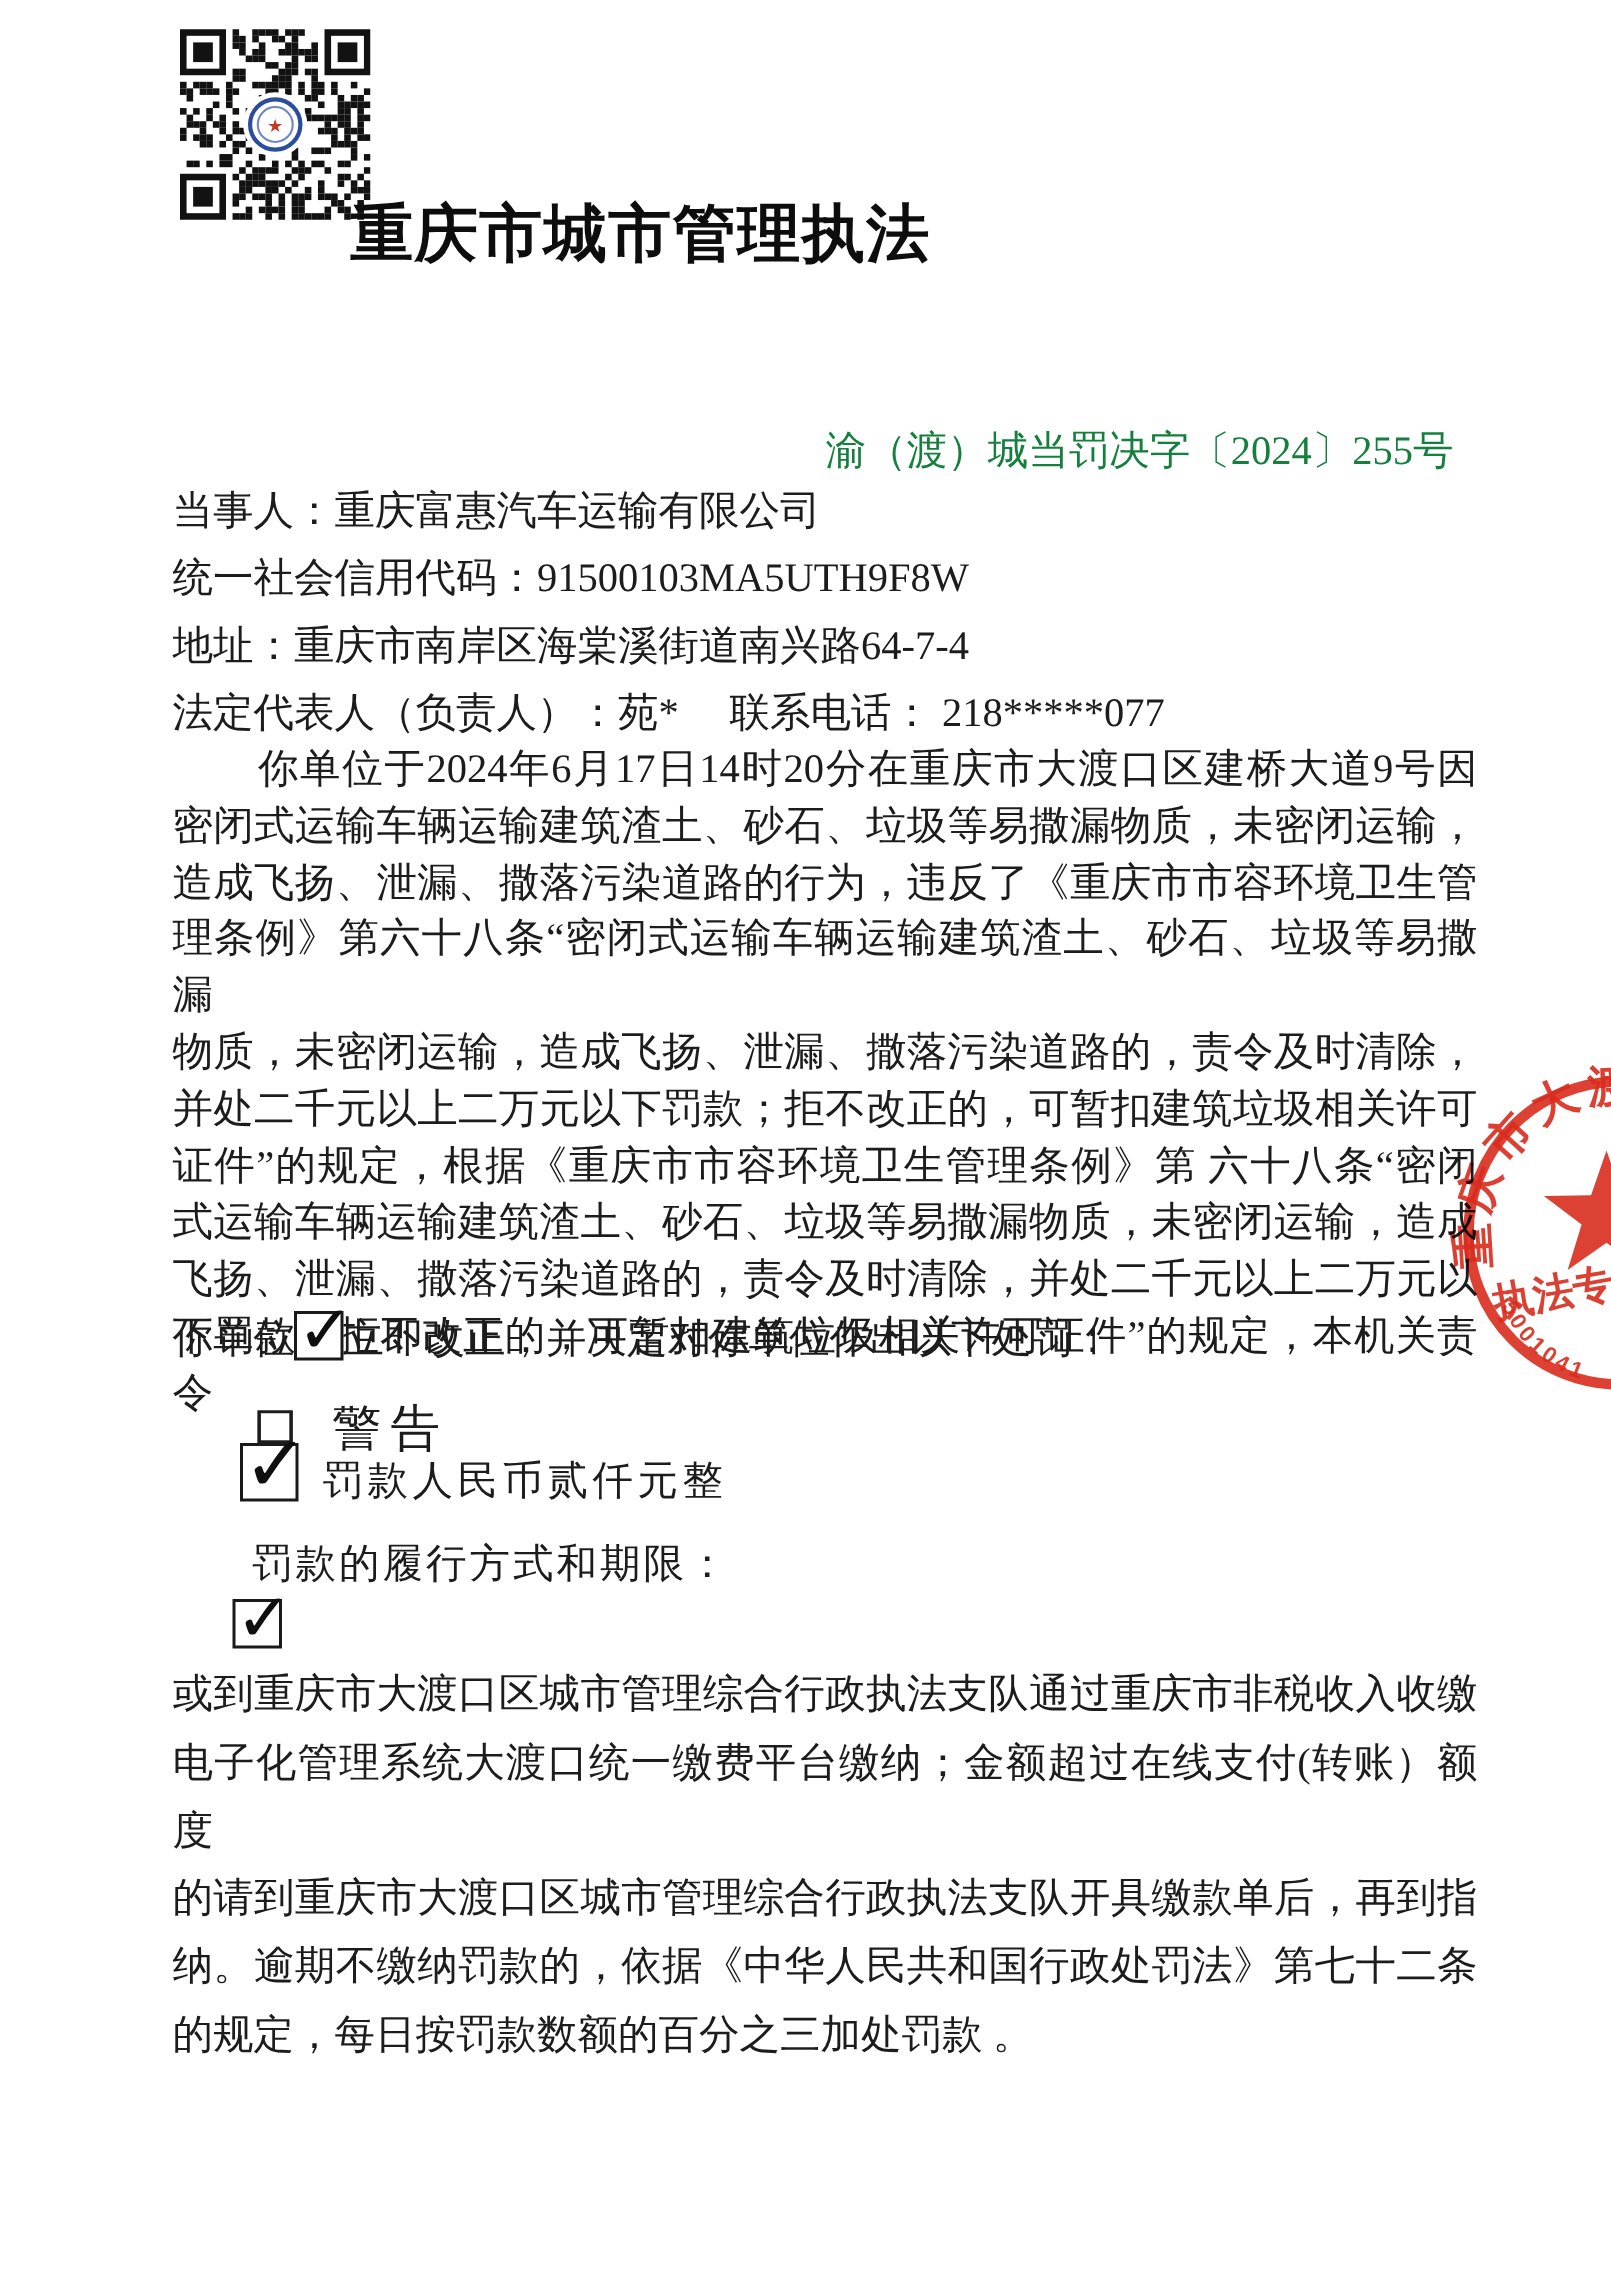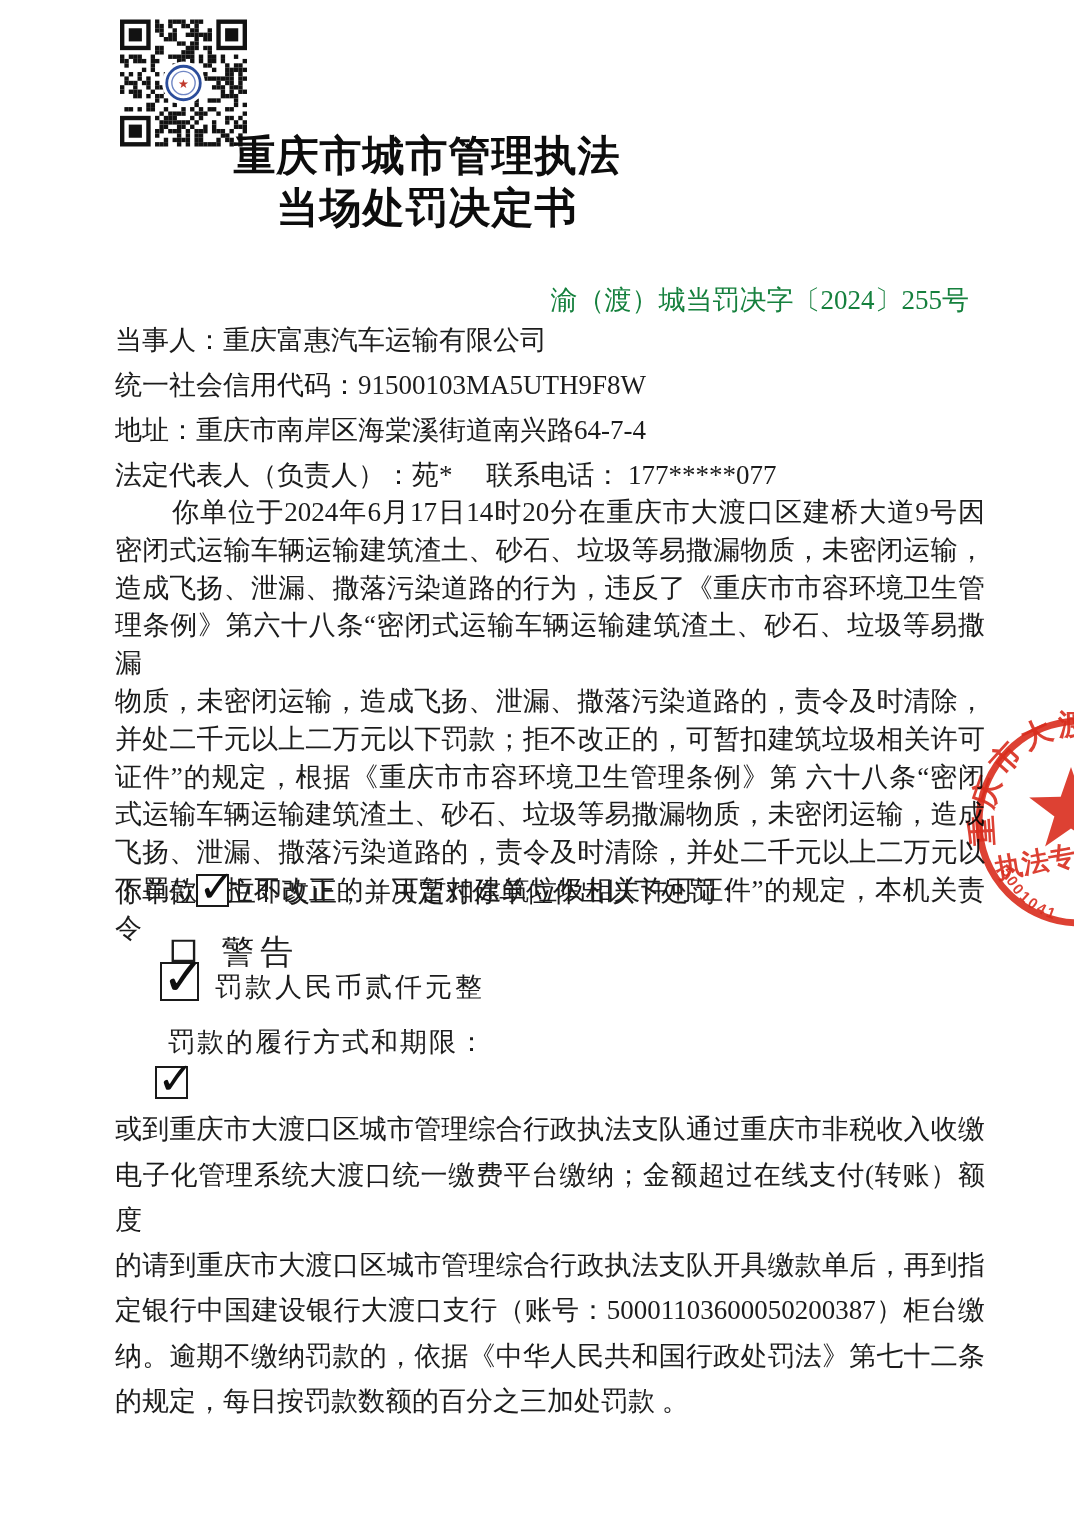--- a/index.html
+++ b/index.html
@@ -380,30 +380,29 @@
         <rect x="9.4" y="112.80000000000001" width="14.100000000000001" height="14.100000000000001" fill="#121212"></rect>
         <circle cx="68.15" cy="68.15" r="23" fill="#ffffff"></circle>
         <circle cx="68.15" cy="68.15" r="18" fill="#ffffff" stroke="#2b4d9b" stroke-width="3"></circle>
         <circle cx="68.15" cy="68.15" r="12.5" fill="#ffffff" stroke="#6f86c4" stroke-width="1.5"></circle>
         <text x="68.15" y="69.15" text-anchor="middle" dominant-baseline="central" font-size="13" fill="#c0392b">★</text>
       </svg>
   </div>
 
   <div class="title">
     <div>重庆市城市管理执法</div>
-    <div>当场处罚决定书</div>
   </div>
 
   <div class="doc-number">渝（渡）城当罚决字〔2024〕255号</div>
 
   <div class="party">
     <div>当事人：重庆富惠汽车运输有限公司</div>
     <div>统一社会信用代码：91500103MA5UTH9F8W</div>
     <div>地址：重庆市南岸区海棠溪街道南兴路64-7-4</div>
-    <div>法定代表人（负责人）：苑*　 联系电话： 177*****077</div>
+    <div>法定代表人（负责人）：苑*　 联系电话： 218*****077</div>
   </div>
 
   <div class="body1">
     <div class="j indent1">你单位于2024年6月17日14时20分在重庆市大渡口区建桥大道9号因</div>
     <div class="j">密闭式运输车辆运输建筑渣土、砂石、垃圾等易撒漏物质，未密闭运输，</div>
     <div class="j">造成飞扬、泄漏、撒落污染道路的行为，违反了《重庆市市容环境卫生管</div>
     <div class="j">理条例》第六十八条“密闭式运输车辆运输建筑渣土、砂石、垃圾等易撒漏</div>
     <div class="j">物质，未密闭运输，造成飞扬、泄漏、撒落污染道路的，责令及时清除，</div>
     <div class="j">并处二千元以上二万元以下罚款；拒不改正的，可暂扣建筑垃圾相关许可</div>
     <div class="j">证件”的规定，根据《重庆市市容环境卫生管理条例》第 六十八条“密闭</div>
@@ -425,21 +424,20 @@
     <span class="lbl">罚款人民币贰仟元整</span>
   </div>
 
   <div class="method-line">罚款的履行方式和期限：</div>
 
   <div class="payment">
     <div class="j first"><span class="cb"><span class="tick">✓</span></span></div>
     <div class="j">或到重庆市大渡口区城市管理综合行政执法支队通过重庆市非税收入收缴</div>
     <div class="j">电子化管理系统大渡口统一缴费平台缴纳；金额超过在线支付(转账）额度</div>
     <div class="j">的请到重庆市大渡口区城市管理综合行政执法支队开具缴款单后，再到指</div>
-    <div class="j">定银行中国建设银行大渡口支行（账号：50001103600050200387）柜台缴</div>
     <div class="j">纳。逾期不缴纳罚款的，依据《中华人民共和国行政处罚法》第七十二条</div>
     <div>的规定，每日按罚款数额的百分之三加处罚款 。</div>
   </div>
 
   <svg class="seal" viewBox="0 0 250 250">
     <defs>
       <path id="sealArc" d="M40 147.8 A88 88 0 1 1 213 125" fill="none"></path>
       <path id="sealBot" d="M42 160 A85 85 0 0 0 208 160" fill="none"></path>
     </defs>
     <circle cx="125" cy="125" r="101" fill="none" stroke="#d92c1d" stroke-width="7" opacity="0.9"></circle>

